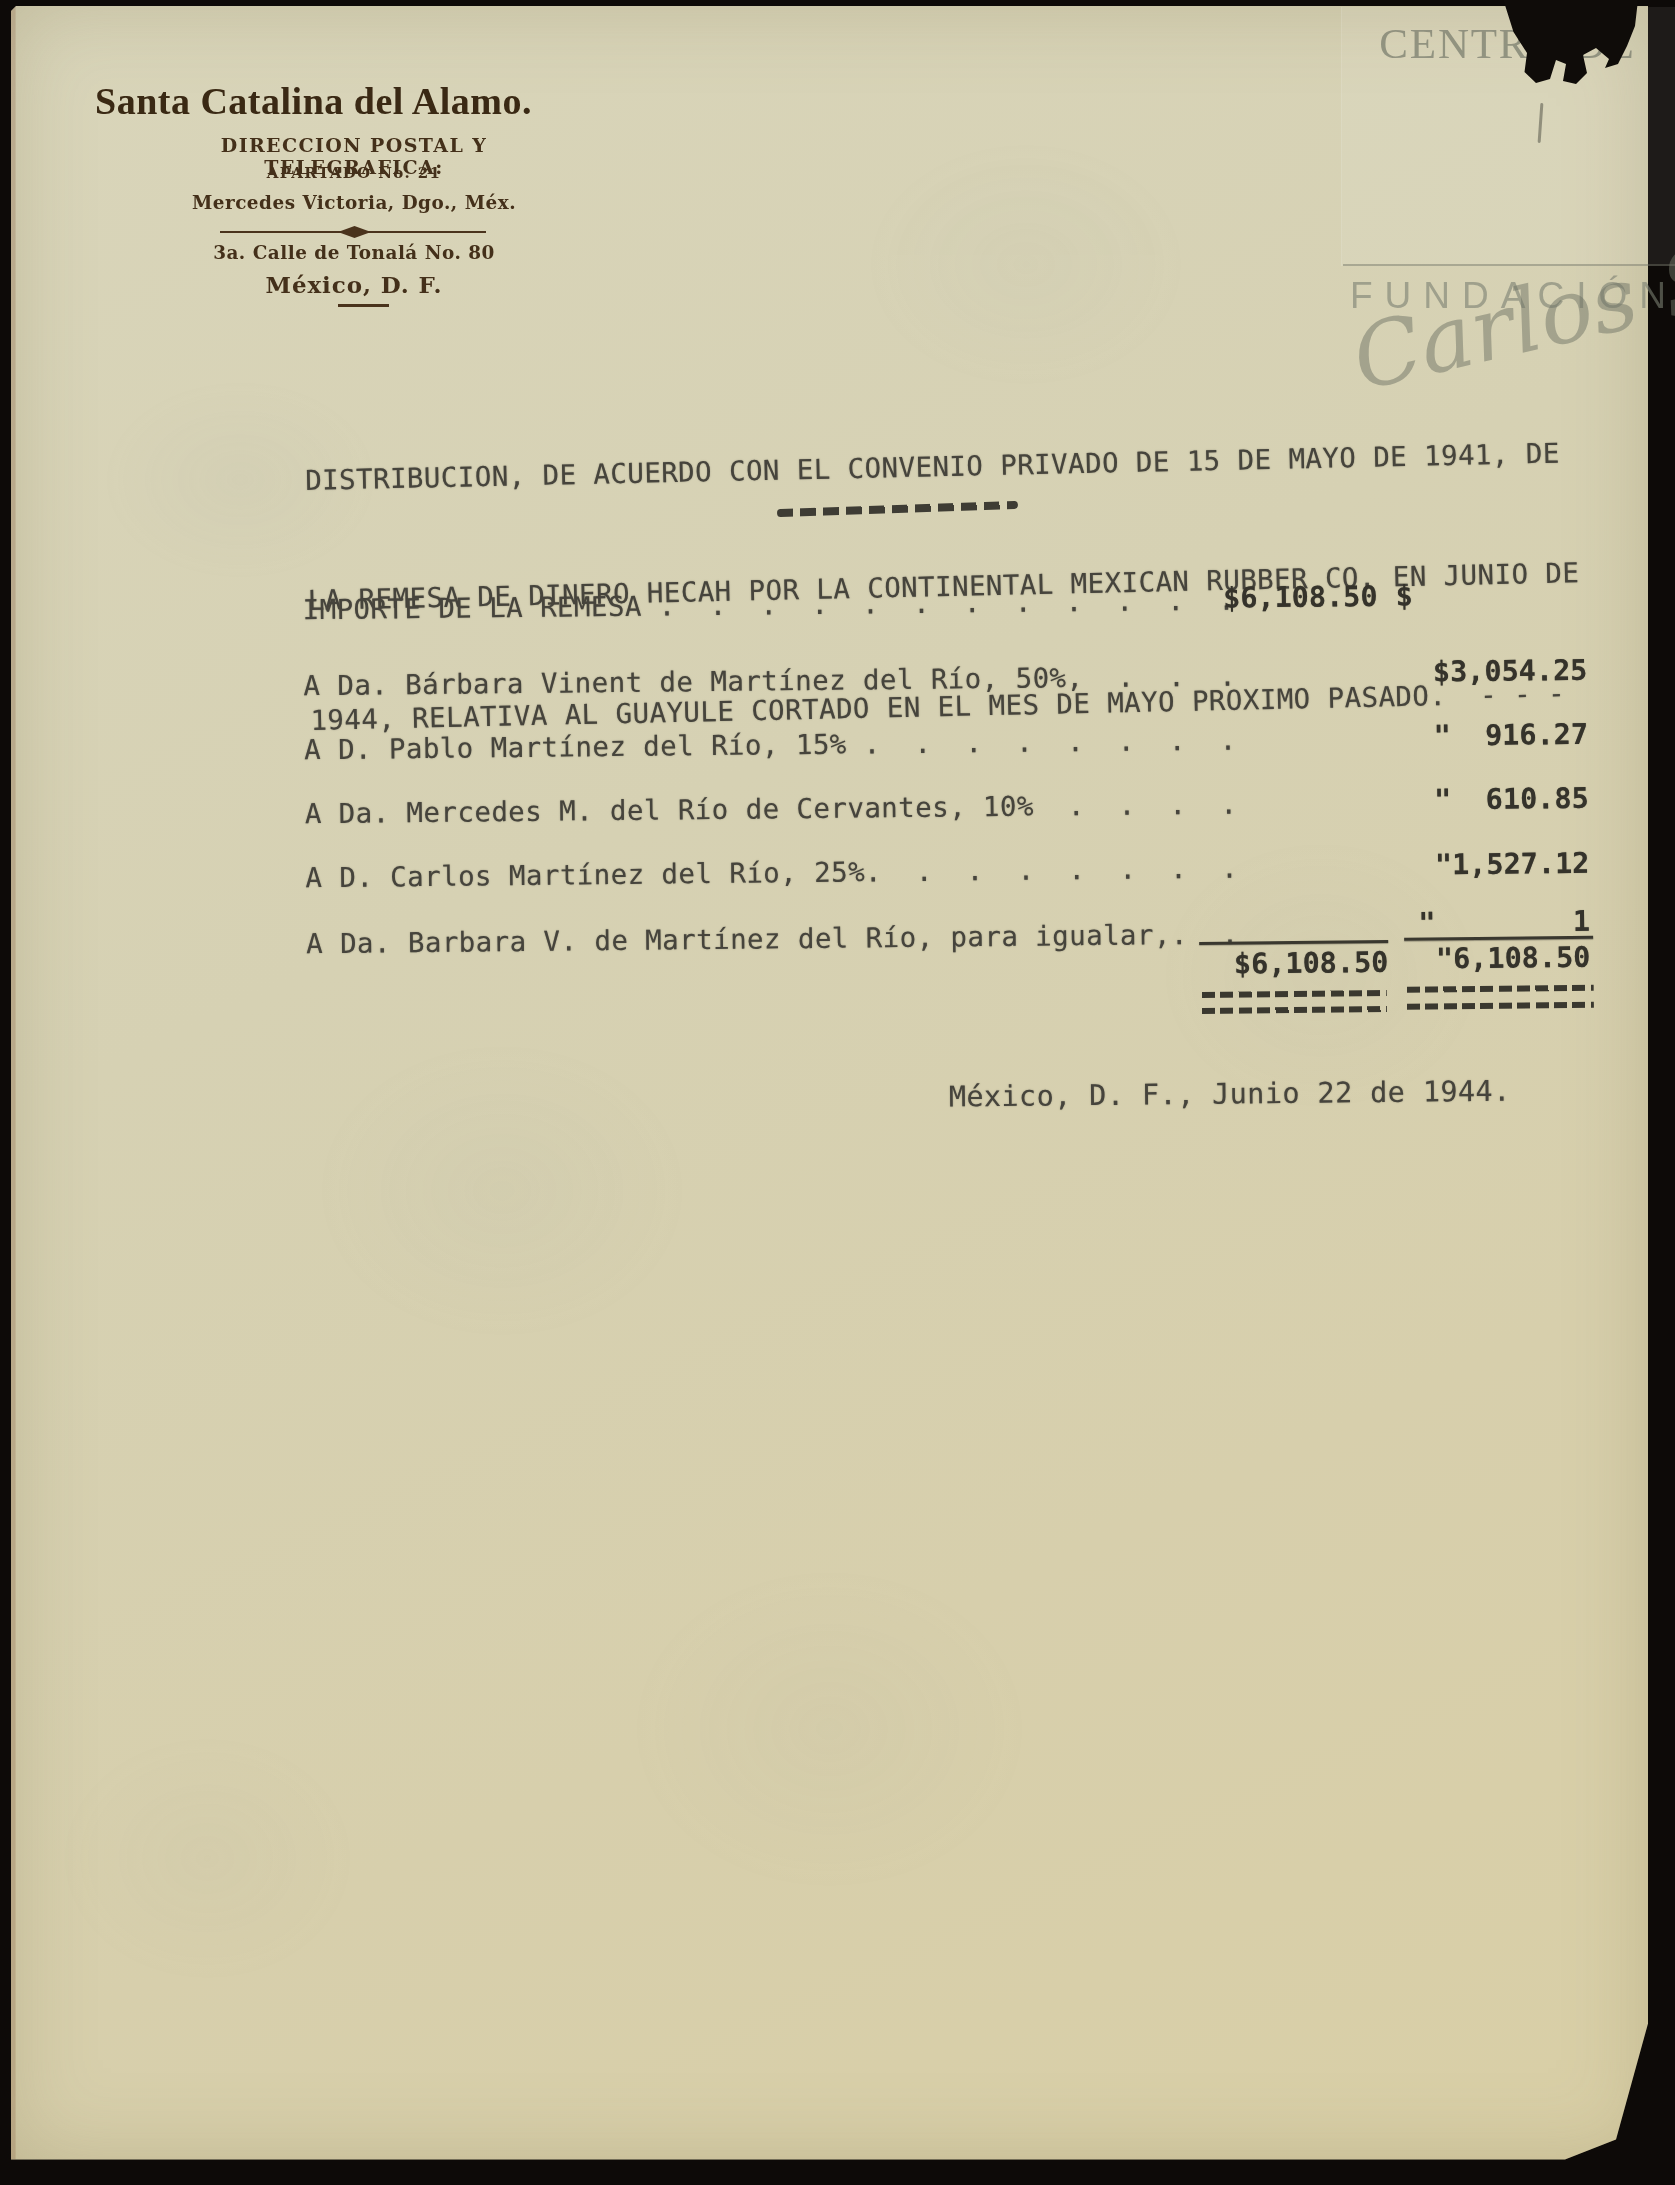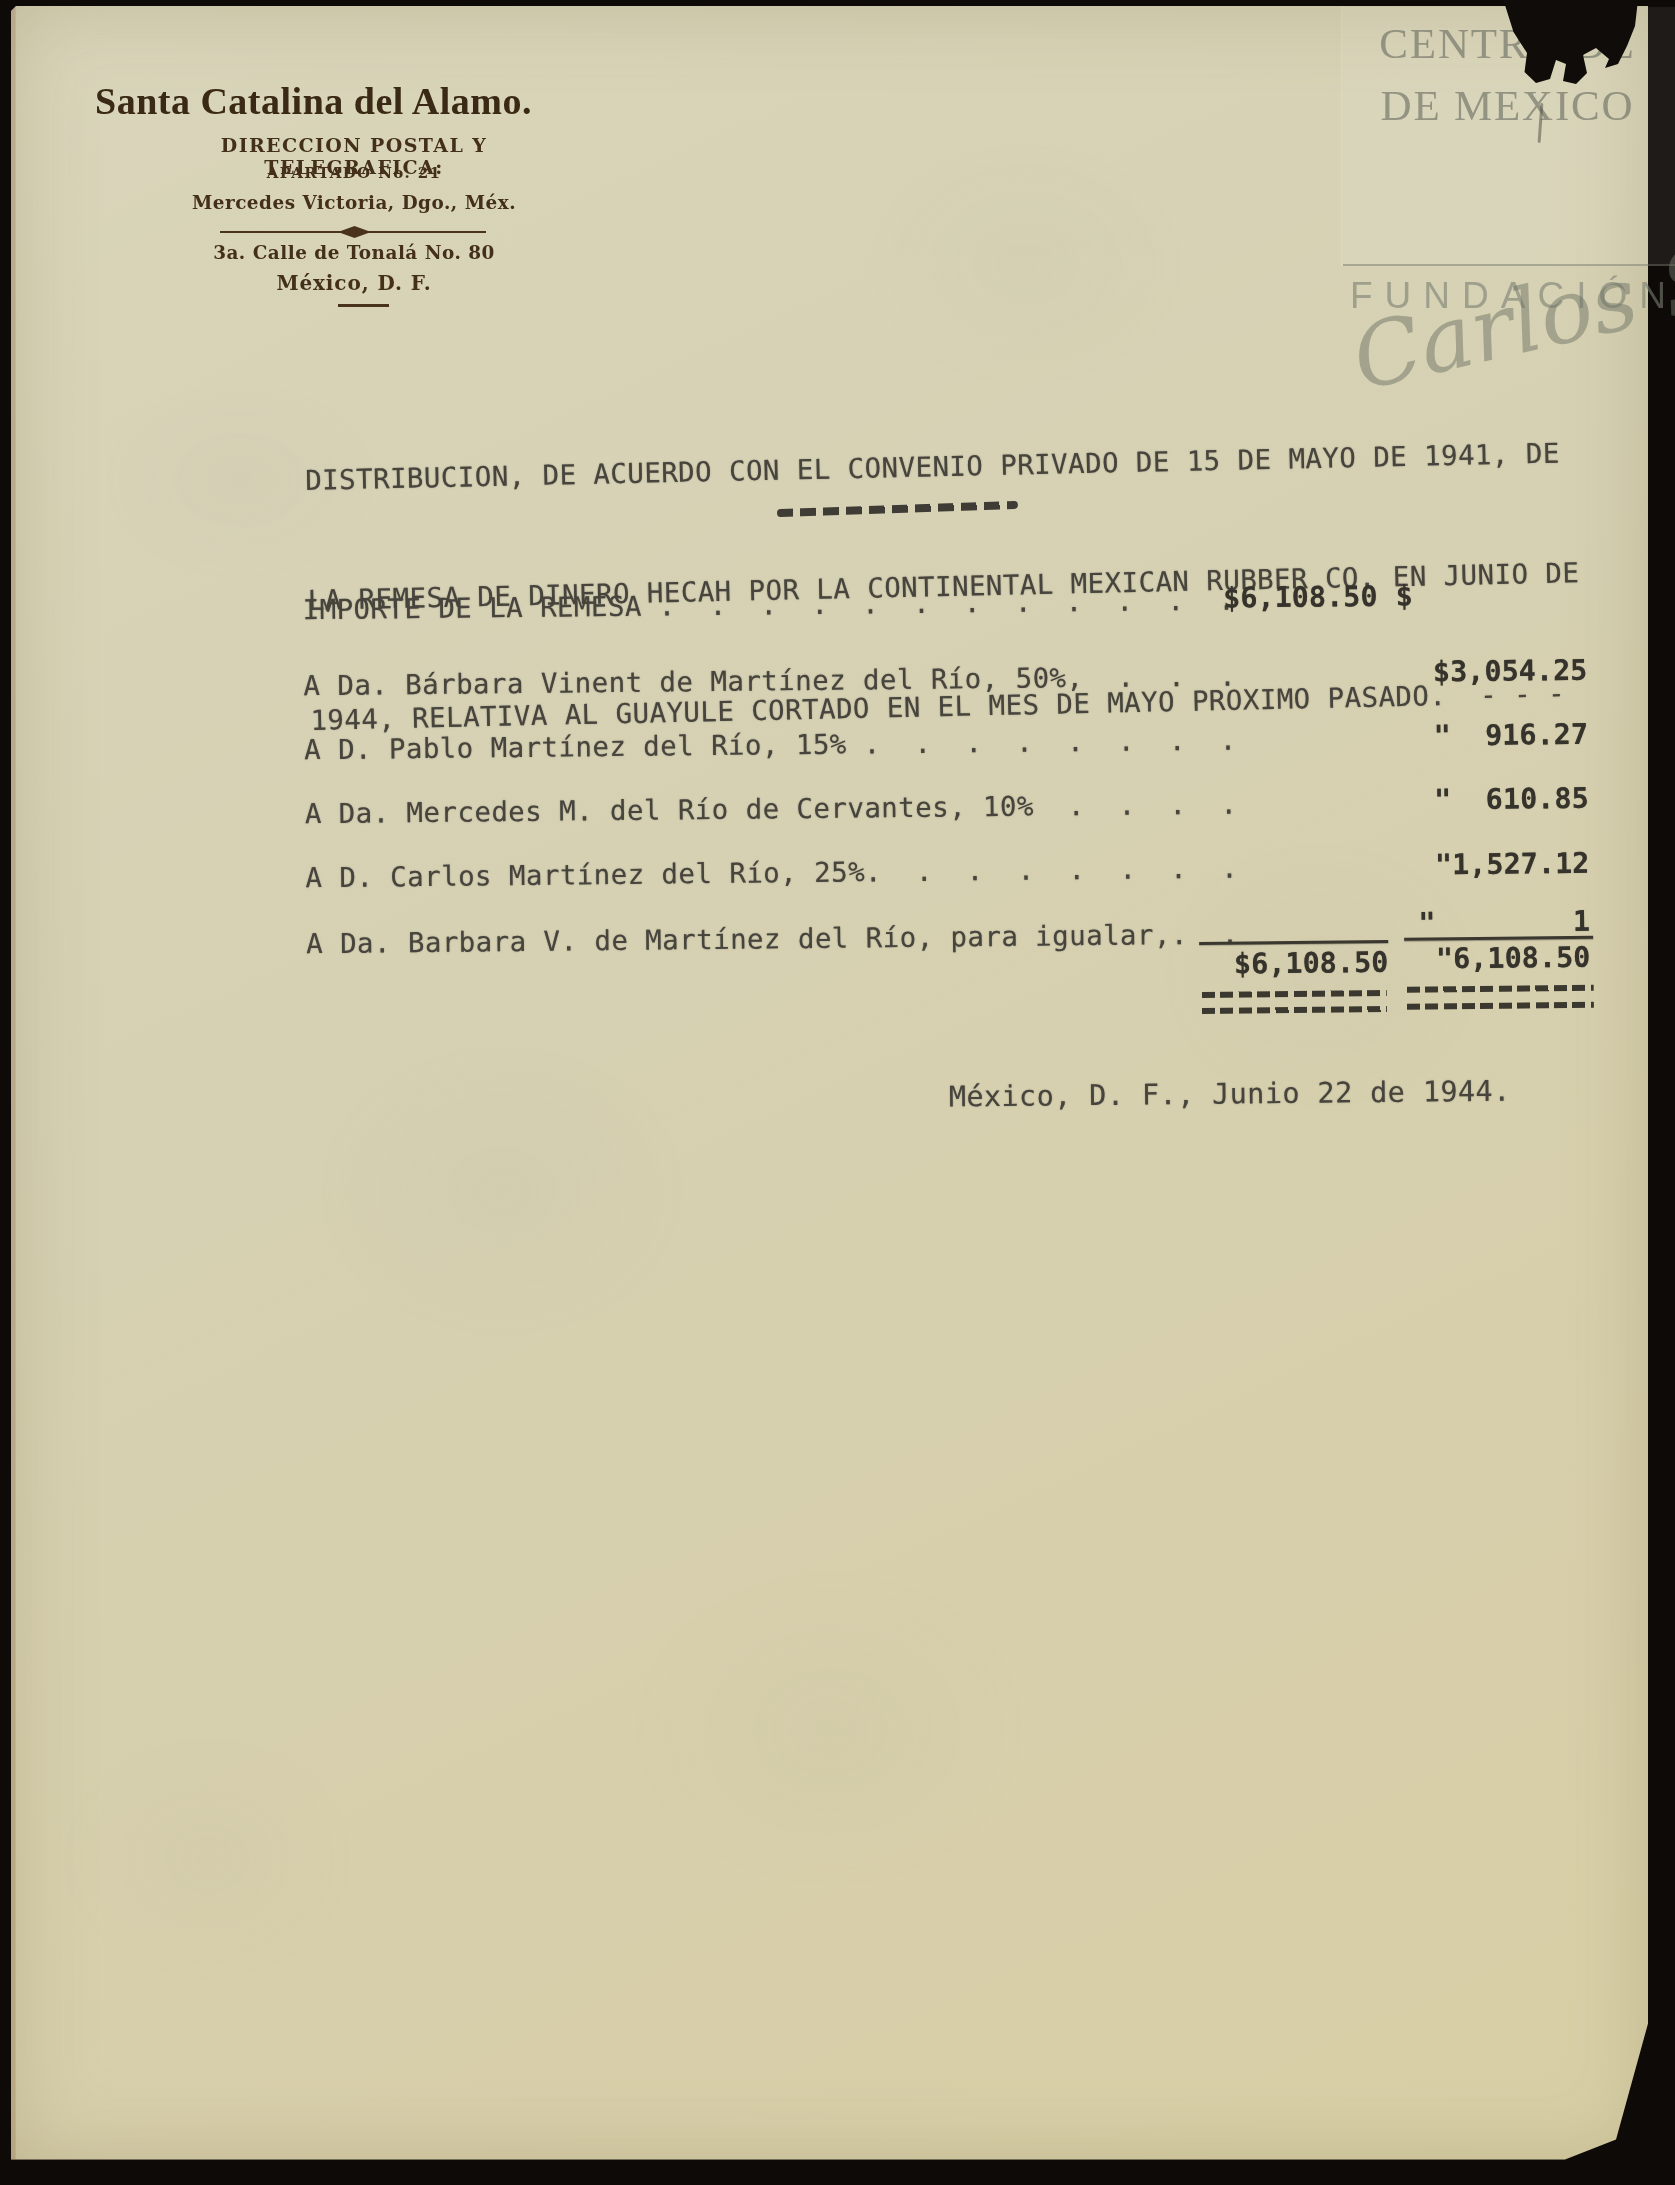--- a/index.html
+++ b/index.html
@@ -43,21 +43,21 @@
   .lh{color:#3f2c17;}
   .lh-title{position:absolute;left:95px;top:79px;width:514px;
       font-family:"Liberation Serif","DejaVu Serif",serif;font-weight:bold;
       font-size:38px;letter-spacing:0.5px;color:#3a2914;}
   .lh-line{position:absolute;left:152px;width:404px;text-align:center;
       font-family:"DejaVu Serif",serif;font-weight:bold;color:#44301a;}
   .lh-p1{top:134px;font-size:19px;letter-spacing:1.4px;}
   .lh-p2{top:164px;font-size:15px;letter-spacing:1.4px;}
   .lh-p3{top:192px;font-size:18.4px;letter-spacing:0.5px;}
   .lh-a1{top:242px;font-size:18.4px;letter-spacing:0.5px;}
-  .lh-a2{top:271px;font-size:20px;letter-spacing:0.9px;}
+  .lh-a2{top:271px;font-size:23px;letter-spacing:0.9px;}
   .lh-hr{position:absolute;left:220px;top:231px;width:266px;height:1.8px;background:#4a331c;}
   .lh-diamond{position:absolute;left:338px;top:226px;width:33px;height:12px;background:#4a331c;
       clip-path:polygon(0 50%,50% 0,100% 50%,50% 100%);}
   .lh-underline{position:absolute;left:338px;top:304px;width:51px;height:2.8px;background:#4a331c;}
   
   .typed{color:#46443c;text-shadow:0 0 1.4px rgba(70,68,58,.55);}
   .para{position:absolute;left:303px;top:380px;font-size:27.5px;line-height:40px;
       letter-spacing:0.4px;white-space:pre;transform:rotate(-1.25deg);transform-origin:left top;}
   .dash-divider{position:absolute;left:777px;top:505px;width:241px;height:8.3px;
       background:repeating-linear-gradient(90deg,#3e3c34 0 15.6px,rgba(0,0,0,0) 15.6px 23px);
@@ -76,21 +76,20 @@
 <body>
 
 <div class="page">
   <div class="paper">
     <div class="paper-texture"></div>
   </div>
 
   <div class="wm-band"></div>
   <div class="wm">
     <div>CENTRO DE</div>
-    <div>DE MEXICO</div>
   </div>
   <div class="wm-rule"></div>
   <div class="wm-fund">FUNDACIÓN</div>
   <div class="wm-sig">Carlos Slim</div>
 
   <div class="torn"></div>
   <div class="pen-mark"></div>
 
   <div class="lh">
     <div class="lh-title">Santa Catalina del Alamo.</div>

